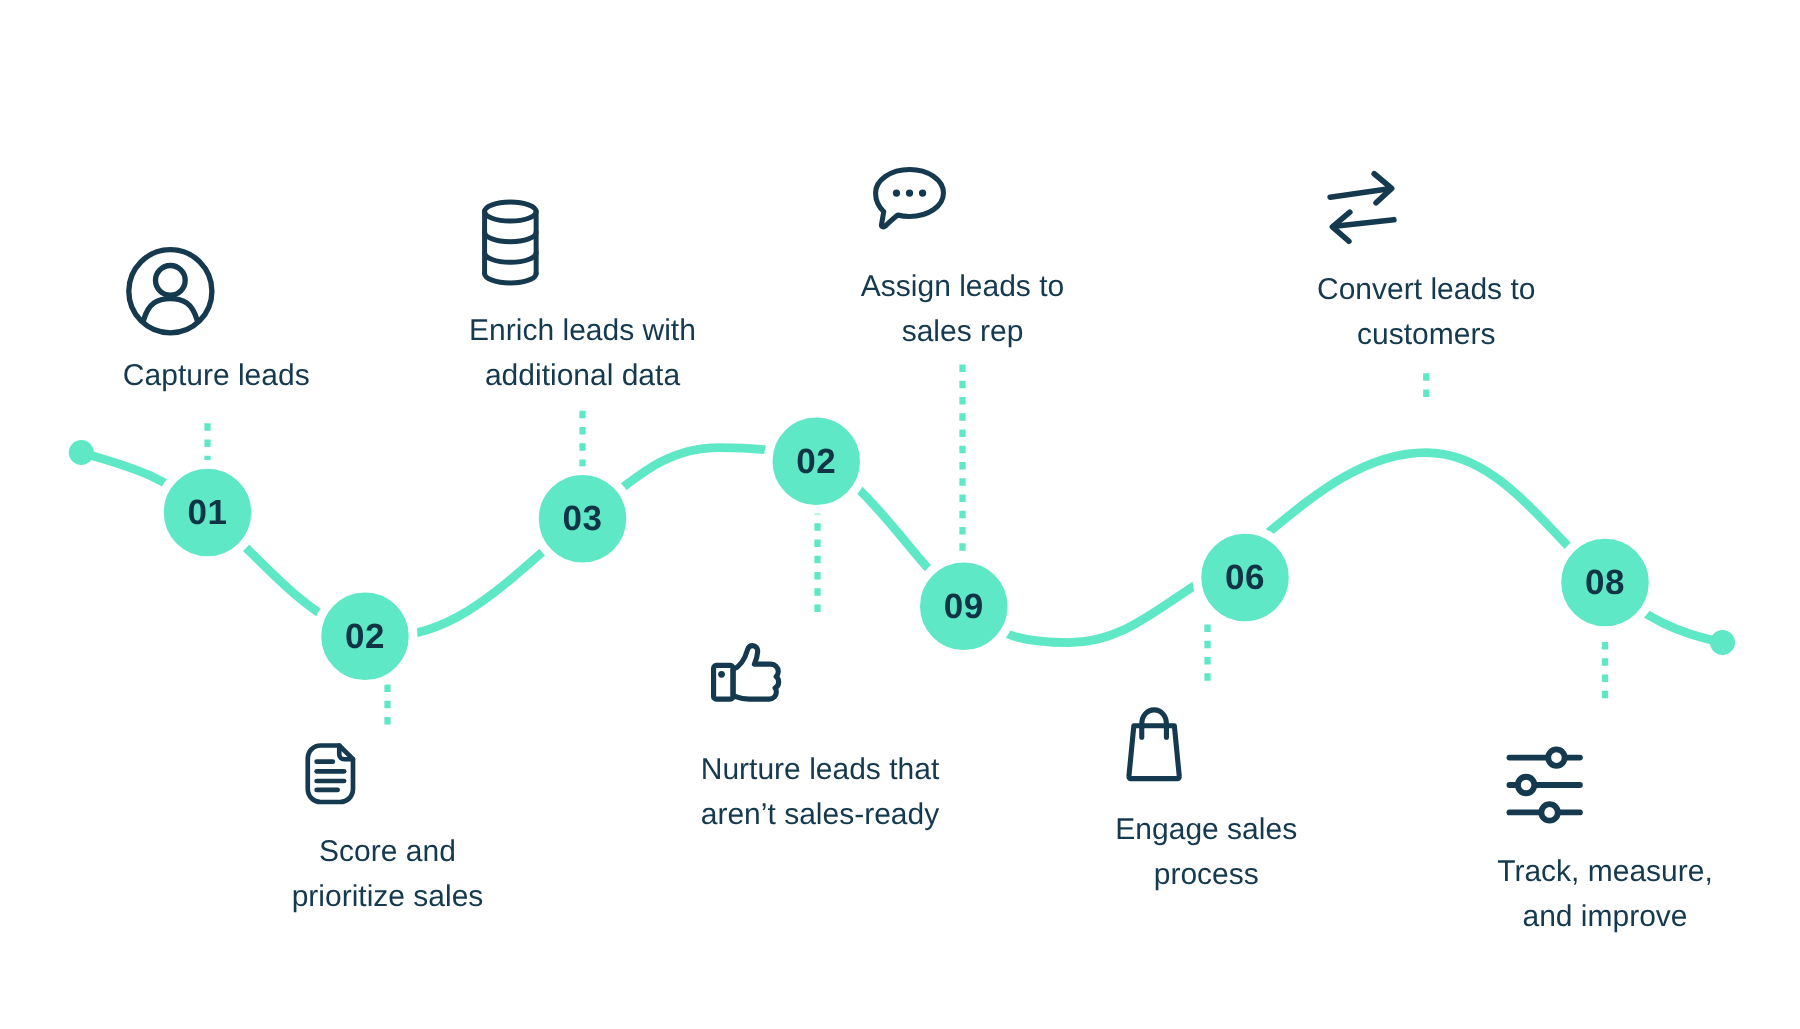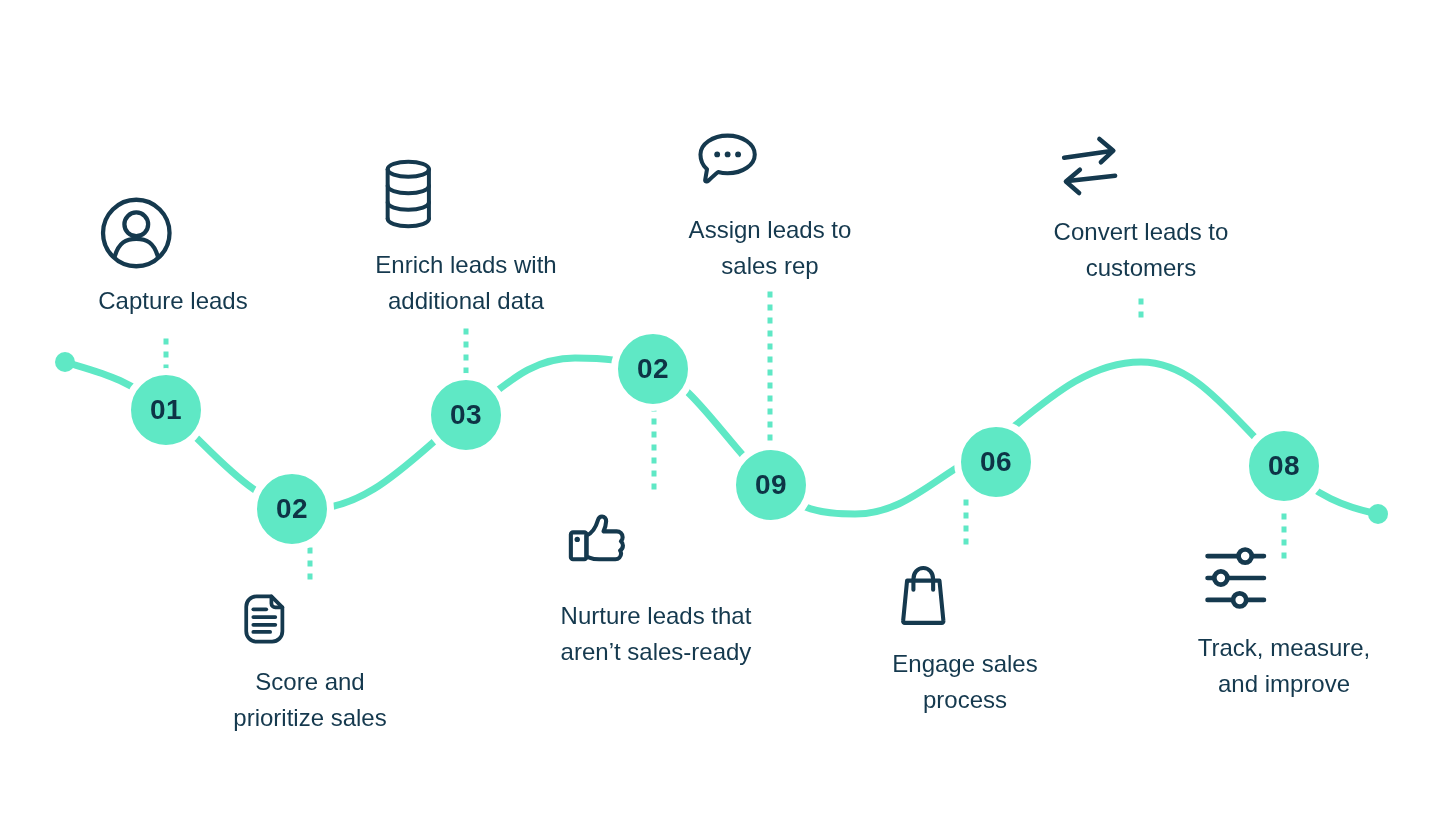--- a/index.html
+++ b/index.html
@@ -193,21 +193,21 @@
       <path d="M30.5 4 L39.8 11.8 L31.5 19.5"></path>
       <path d="M41 28.5 L9.5 32"></path>
       <path d="M17.5 24.5 L8.2 32.3 L17 40"></path>
     </svg>
     <div class="step-label">
       <div class="line">Convert leads to</div>
       <div class="line">customers</div>
     </div>
   </div>
 
-  <div class="step-block" style="left:1284px;top:542px">
+  <div class="step-block" style="left:1284px;top:592px">
     <svg class="icon" width="76" height="72" viewBox="0 0 48 46" style="margin-bottom:16px" fill="none" stroke="#15394E" stroke-width="3" stroke-linecap="round" stroke-linejoin="round">
       <path d="M6 9 H42"></path>
       <circle cx="30" cy="9" r="4.2" fill="#FFFFFF"></circle>
       <path d="M6 23 H42"></path>
       <circle cx="14.5" cy="23" r="4.2" fill="#FFFFFF"></circle>
       <path d="M6 37 H42"></path>
       <circle cx="26.5" cy="37" r="4.2" fill="#FFFFFF"></circle>
     </svg>
     <div class="step-label">
       <div class="line">Track, measure,</div>

